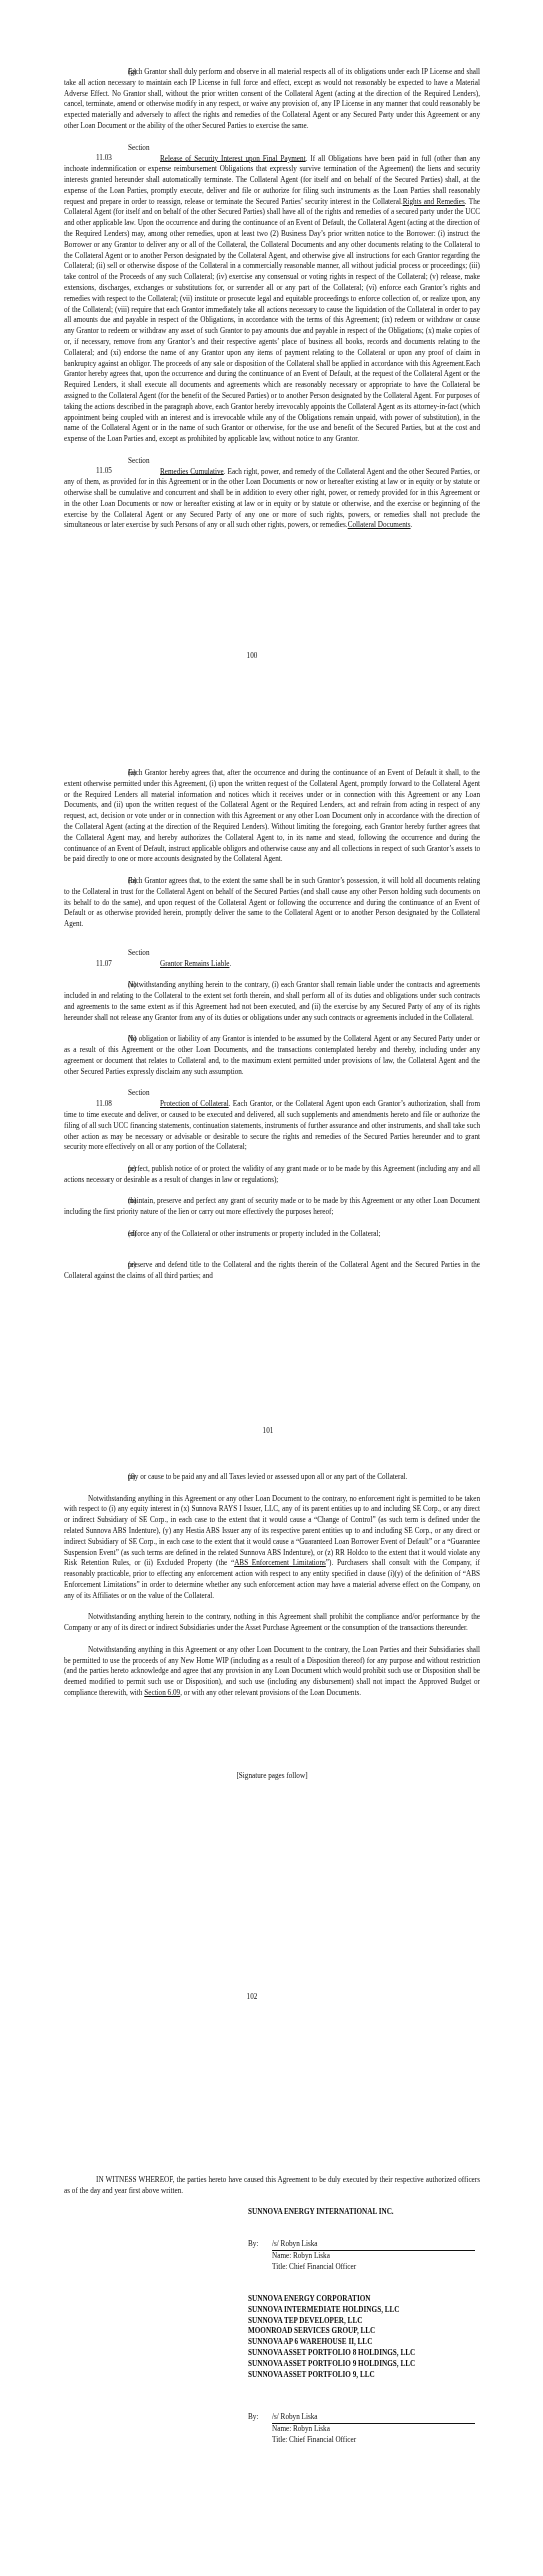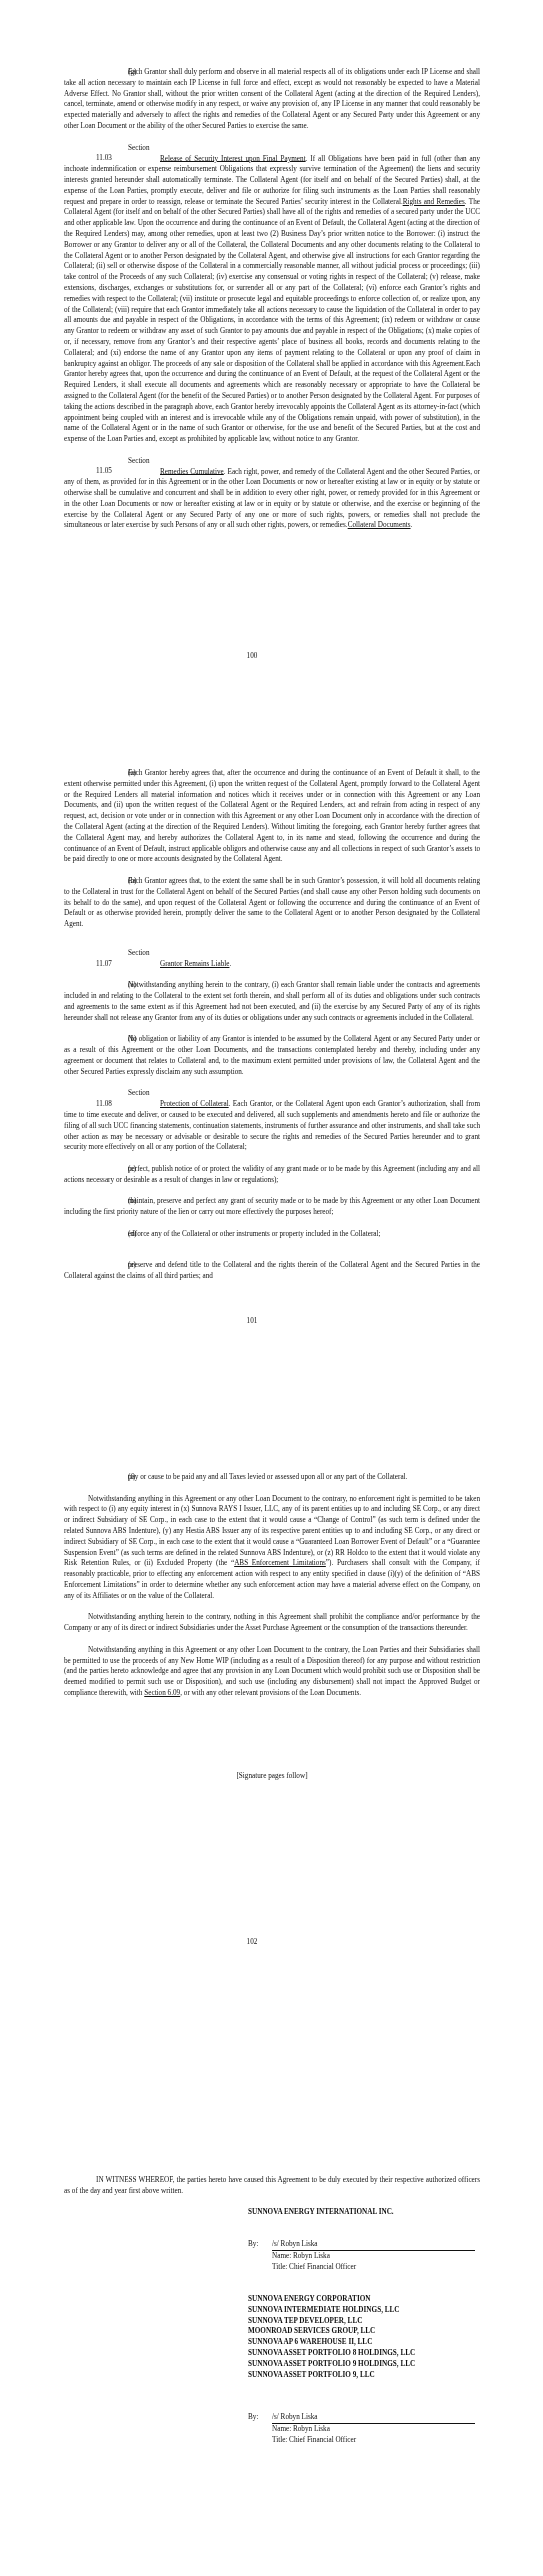--- a/index.html
+++ b/index.html
@@ -44,30 +44,30 @@
   <p class="para indent" style="margin-top:10.8px;"><span class="label">(b)</span><span>Each Grantor agrees that, to the extent the same shall be in such Grantor’s possession, it will hold all documents relating to the Collateral in trust for the Collateral Agent on behalf of the Secured Parties (and shall cause any other Person holding such documents on its behalf to do the same), and upon request of the Collateral Agent or following the occurrence and during the continuance of an Event of Default or as otherwise provided herein, promptly deliver the same to the Collateral Agent or to another Person designated by the Collateral Agent.</span></p>
   <p class="para indent" style="margin-top:18px;"><span class="sec-num">Section 11.07</span><u>Grantor Remains Liable</u><span>.</span></p>
   <p class="para indent" style="margin-top:10.8px;"><span class="label">(a)</span><span>Notwithstanding anything herein to the contrary, (i) each Grantor shall remain liable under the contracts and agreements included in and relating to the Collateral to the extent set forth therein, and shall perform all of its duties and obligations under such contracts and agreements to the same extent as if this Agreement had not been executed, and (ii) the exercise by any Secured Party of any of its rights hereunder shall not release any Grantor from any of its duties or obligations under any such contracts or agreements included in the Collateral.</span></p>
   <p class="para indent" style="margin-top:10.8px;"><span class="label">(b)</span><span>No obligation or liability of any Grantor is intended to be assumed by the Collateral Agent or any Secured Party under or as a result of this Agreement or the other Loan Documents, and the transactions contemplated hereby and thereby, including under any agreement or document that relates to Collateral and, to the maximum extent permitted under provisions of law, the Collateral Agent and the other Secured Parties expressly disclaim any such assumption.</span></p>
   <p class="para indent" style="margin-top:10.8px;"><span class="sec-num">Section 11.08</span><u>Protection of Collateral</u><span>. Each Grantor, or the Collateral Agent upon each Grantor’s authorization, shall from time to time execute and deliver, or caused to be executed and delivered, all such supplements and amendments hereto and file or authorize the filing of all such UCC financing statements, continuation statements, instruments of further assurance and other instruments, and shall take such other action as may be necessary or advisable or desirable to secure the rights and remedies of the Secured Parties hereunder and to grant security more effectively on all or any portion of the Collateral;</span></p>
   <p class="para indent" style="margin-top:10.8px;"><span class="label">(c)</span><span>perfect, publish notice of or protect the validity of any grant made or to be made by this Agreement (including any and all actions necessary or desirable as a result of changes in law or regulations);</span></p>
   <p class="para indent" style="margin-top:10.8px;"><span class="label">(b)</span><span>maintain, preserve and perfect any grant of security made or to be made by this Agreement or any other Loan Document including the first priority nature of the lien or carry out more effectively the purposes hereof;</span></p>
   <p class="para indent" style="margin-top:10.8px;"><span class="label">(d)</span><span>enforce any of the Collateral or other instruments or property included in the Collateral;</span></p>
   <p class="para indent" style="margin-top:21px;"><span class="label">(e)</span><span>preserve and defend title to the Collateral and the rights therein of the Collateral Agent and the Secured Parties in the Collateral against the claims of all third parties; and</span></p>
 </div>
-<div class="page-num" style="top:1316px;">101</div>
+<div class="page-num" style="top:1426px;padding-left:16px;">101</div>
 
 <div class="page-block" style="top:1472px;">
   <p class="para indent"><span class="label">(f)</span><span>pay or cause to be paid any and all Taxes levied or assessed upon all or any part of the Collateral.</span></p>
   <p class="para indent-sm" style="margin-top:10.8px;"><span>Notwithstanding anything in this Agreement or any other Loan Document to the contrary, no enforcement right is permitted to be taken with respect to (i) any equity interest in (x) Sunnova RAYS I Issuer, LLC, any of its parent entities up to and including SE Corp., or any direct or indirect Subsidiary of SE Corp., in each case to the extent that it would cause a “Change of Control” (as such term is defined under the related Sunnova ABS Indenture), (y) any Hestia ABS Issuer any of its respective parent entities up to and including SE Corp., or any direct or indirect Subsidiary of SE Corp., in each case to the extent that it would cause a “Guaranteed Loan Borrower Event of Default” or a “Guarantee Suspension Event” (as such terms are defined in the related Sunnova ABS Indenture), or (z) RR Holdco to the extent that it would violate any Risk Retention Rules, or (ii) Excluded Property (the “</span><u>ABS Enforcement Limitations</u><span>”). Purchasers shall consult with the Company, if reasonably practicable, prior to effecting any enforcement action with respect to any entity specified in clause (i)(y) of the definition of “ABS Enforcement Limitations” in order to determine whether any such enforcement action may have a material adverse effect on the Company, on any of its Affiliates or on the value of the Collateral.</span></p>
   <p class="para indent-sm" style="margin-top:10.8px;"><span>Notwithstanding anything herein to the contrary, nothing in this Agreement shall prohibit the compliance and/or performance by the Company or any of its direct or indirect Subsidiaries under the Asset Purchase Agreement or the consumption of the transactions thereunder.</span></p>
   <p class="para indent-sm" style="margin-top:10.8px;"><span>Notwithstanding anything in this Agreement or any other Loan Document to the contrary, the Loan Parties and their Subsidiaries shall be permitted to use the proceeds of any New Home WIP (including as a result of a Disposition thereof) for any purpose and without restriction (and the parties hereto acknowledge and agree that any provision in any Loan Document which would prohibit such use or Disposition shall be deemed modified to permit such use or Disposition), and such use (including any disbursement) shall not impact the Approved Budget or compliance therewith, with </span><u>Section 6.09</u><span>, or with any other relevant provisions of the Loan Documents.</span></p>
 </div>
 <div class="center-note" style="top:1771px;">[Signature pages follow]</div>
-<div class="page-num" style="top:1937px;">102</div>
+<div class="page-num" style="top:1992px;">102</div>
 
 <div class="page-block" style="top:2175px;">
   <p class="para indent">IN WITNESS WHEREOF, the parties hereto have caused this Agreement to be duly executed by their respective authorized officers as of the day and year first above written.</p>
 </div>
 
 <div class="sig" style="top:2207px;">
   <div id="block1-companies">
       <p class="co-name">SUNNOVA ENERGY INTERNATIONAL INC.</p>
     </div>
   <div class="by-row" style="margin-top:21.6px;">

